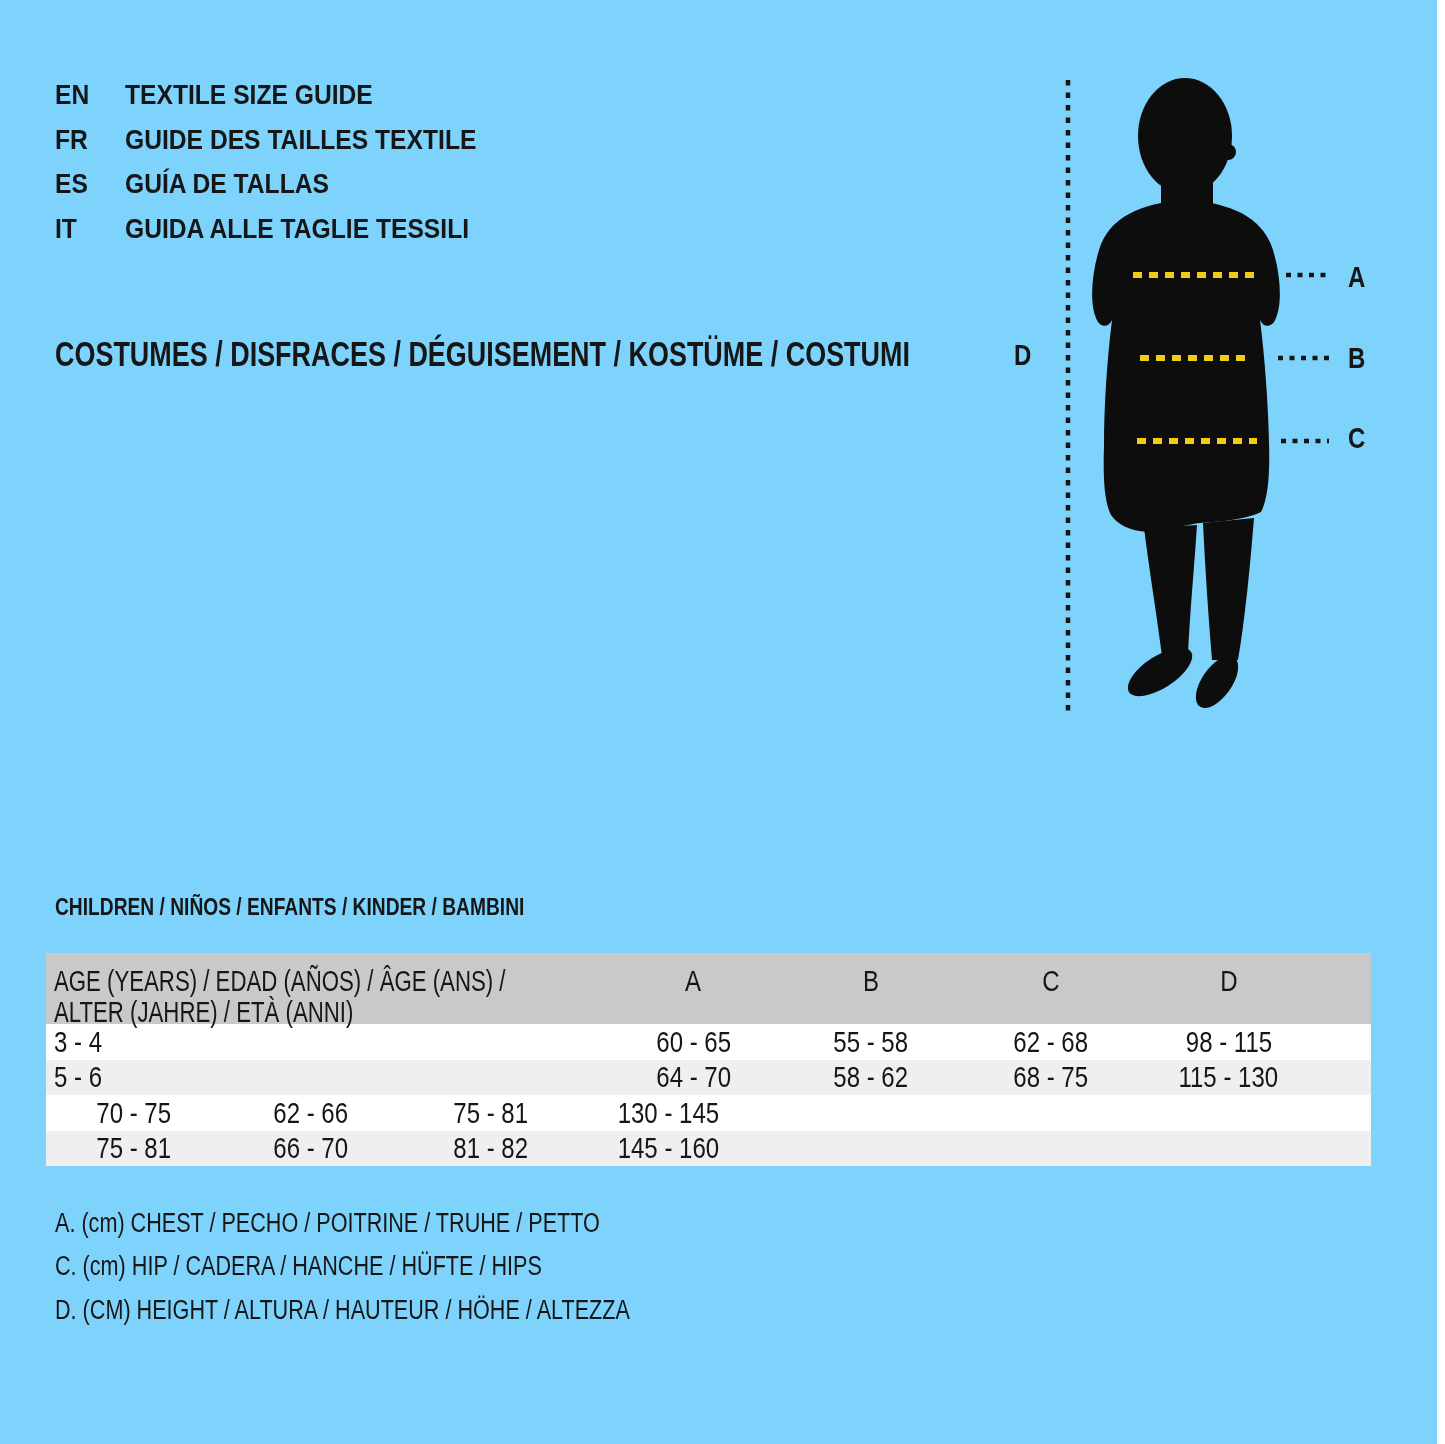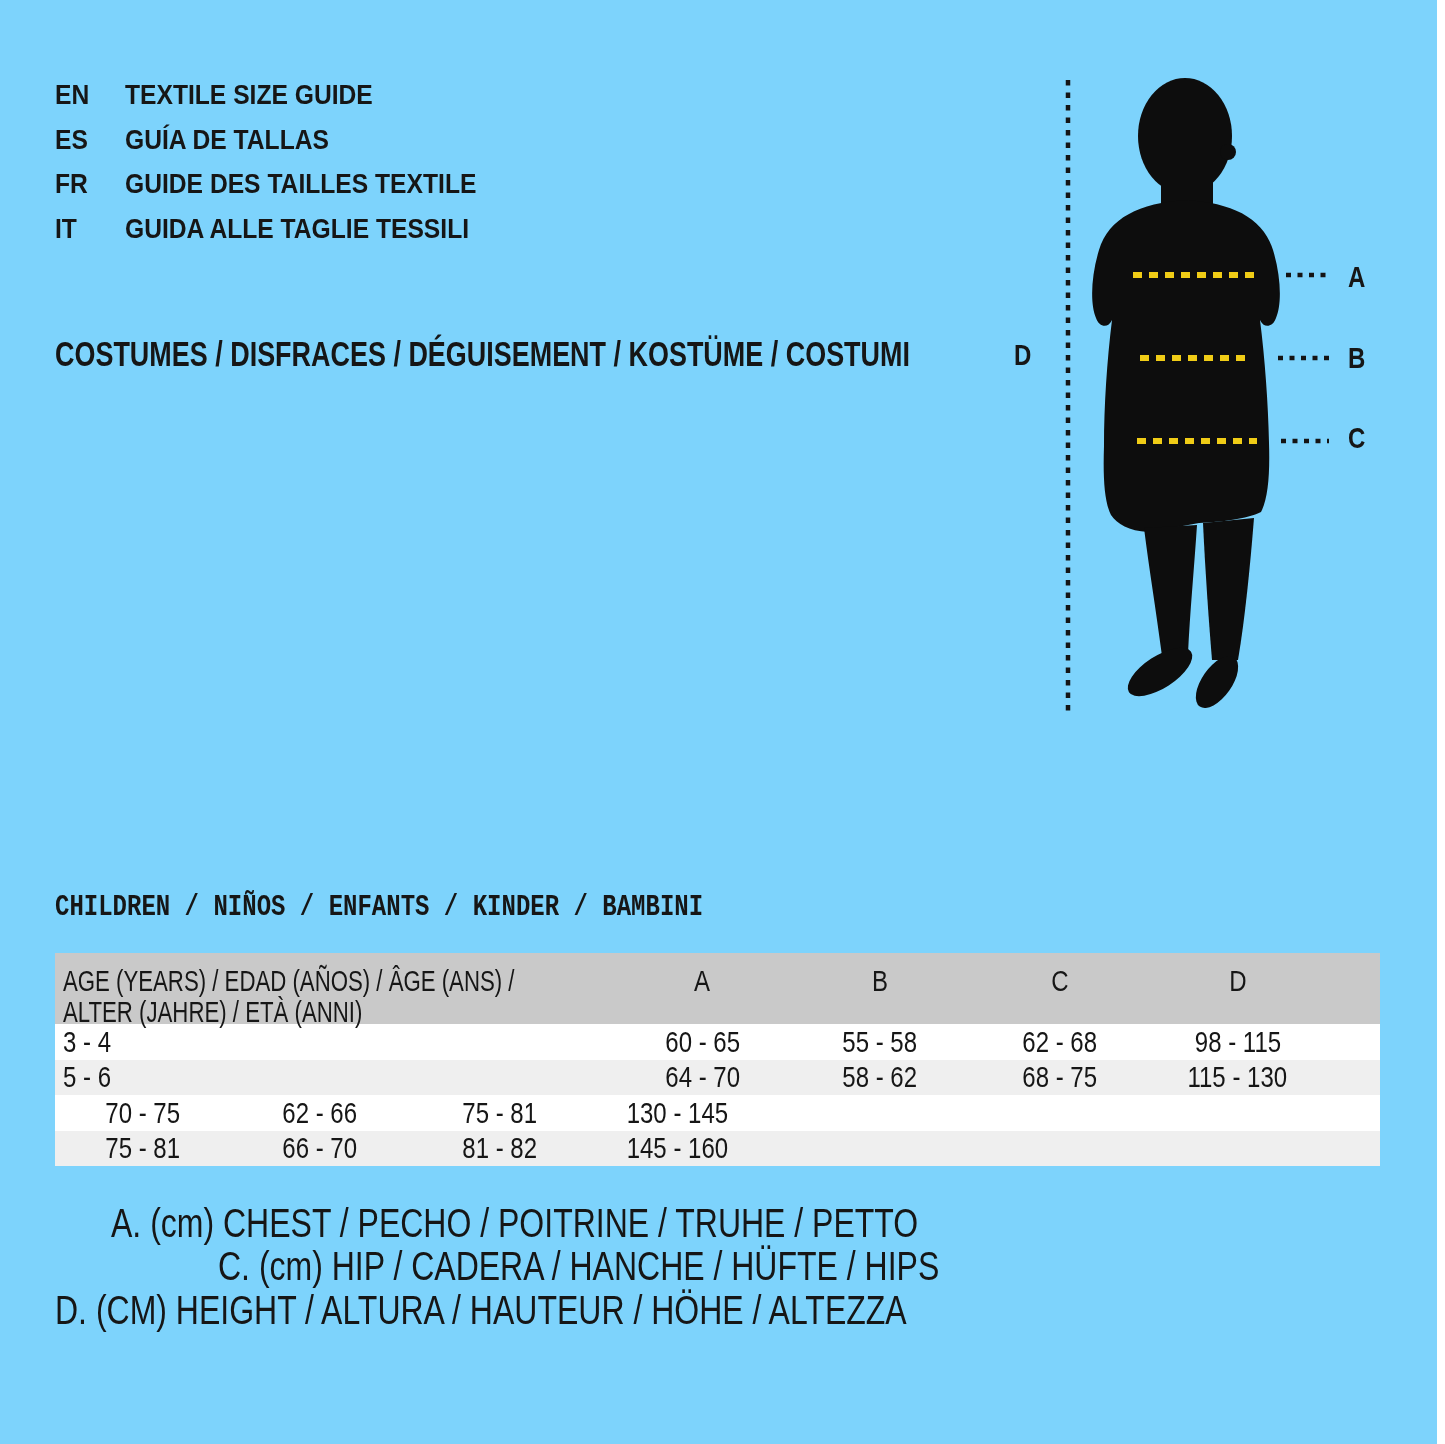--- a/index.html
+++ b/index.html
@@ -26,53 +26,53 @@
 
   
   .figure { position:absolute; left:1000px; top:60px; width:445px; height:660px; }
   .fig-label { position:absolute; font-size:30px; line-height:30px; font-weight:700; }
   .lab-a { left:1348px; top:262px; }
   .lab-b { left:1348px; top:343px; }
   .lab-c { left:1348px; top:423px; }
   .lab-d { left:1014px; top:340px; }
 
   
-  .children-title { position:absolute; left:55px; top:890px; font-size:30px; line-height:34px;font-family:Liberation Mono, monospace; }
-  .size-table { position:absolute; left:55px; top:953px; width:1325px; font-size:30px;text-decoration:underline; }
+  .children-title { position:absolute; left:55px; top:890px; font-size:24px; line-height:34px; }
+  .size-table { position:absolute; left:46px; top:953px; width:1325px; font-size:30px;text-decoration:underline; }
   .thead { display:flex; background:#c9c9c9; height:71px; padding-top:12px; }
   .h-age { width:560px; padding-left:8px; line-height:31px; }
   .h-col { text-align:center; line-height:31px; }
   .trow { display:flex; height:35.5px; align-items:center; }
   .trow:nth-child(odd) { background:#efefef; }   
   .trow.r0, .trow.r2 { background:#ffffff; }
   .c-age { width:560px; padding-left:8px; }
   .c-col { text-align:center; }
   .w-a { width:175px; } .w-b { width:180px; } .w-c { width:180px; } .w-d { width:175px; }
 
   
   .legend { position:absolute; left:55px; top:1202px; }
-  .legend-line { height:43.3px; display:flex; align-items:center; font-size:40px;justify-content:flex-end; }
+  .legend-line { height:43.3px; display:flex; align-items:center; font-size:27px; }
 </style>
 </head>
 <body>
 
 <div class="canvas">
 
   <div class="lang-list">
     <div class="lang-row">
       <span class="lang-code"><span class="sx s88">EN</span></span>
       <span class="sx s88">TEXTILE SIZE GUIDE</span>
     </div>
     <div class="lang-row">
+      <span class="lang-code"><span class="sx s88">FR</span></span>
+      <span class="sx s88">GUIDE DES TAILLES TEXTILE</span>
+    </div>
+    <div class="lang-row">
       <span class="lang-code"><span class="sx s88">ES</span></span>
       <span class="sx s88">GUÍA DE TALLAS</span>
-    </div>
-    <div class="lang-row">
-      <span class="lang-code"><span class="sx s88">FR</span></span>
-      <span class="sx s88">GUIDE DES TAILLES TEXTILE</span>
     </div>
     <div class="lang-row">
       <span class="lang-code"><span class="sx s88">IT</span></span>
       <span class="sx s88">GUIDA ALLE TAGLIE TESSILI</span>
     </div>
   </div>
 
   <h1 class="costumes"><span class="sx s77">COSTUMES / DISFRACES / DÉGUISEMENT / KOSTÜME / COSTUMI</span></h1>
 
   <div class="figure">

